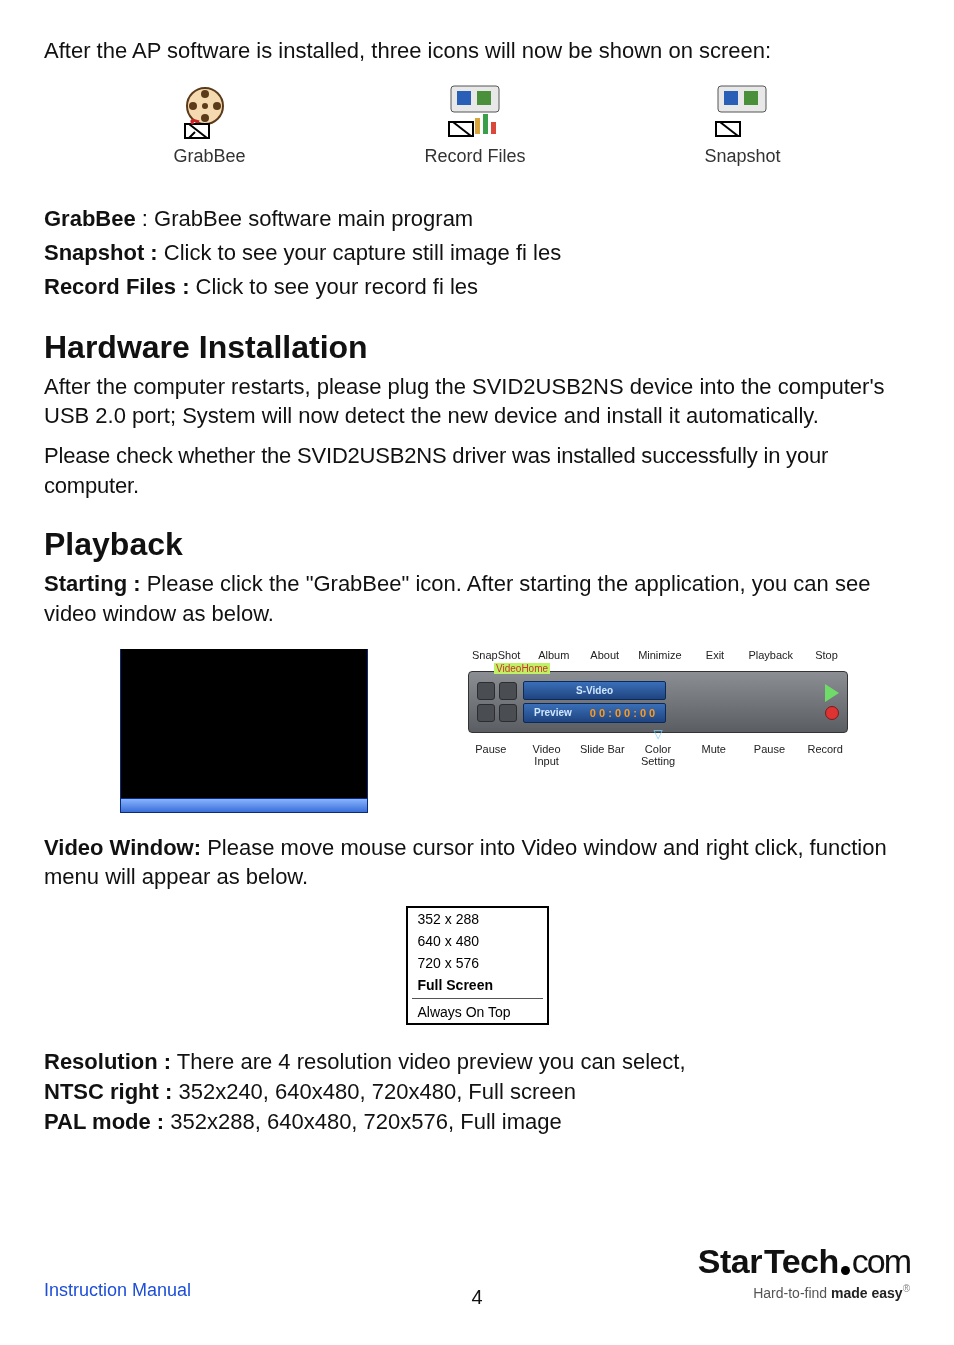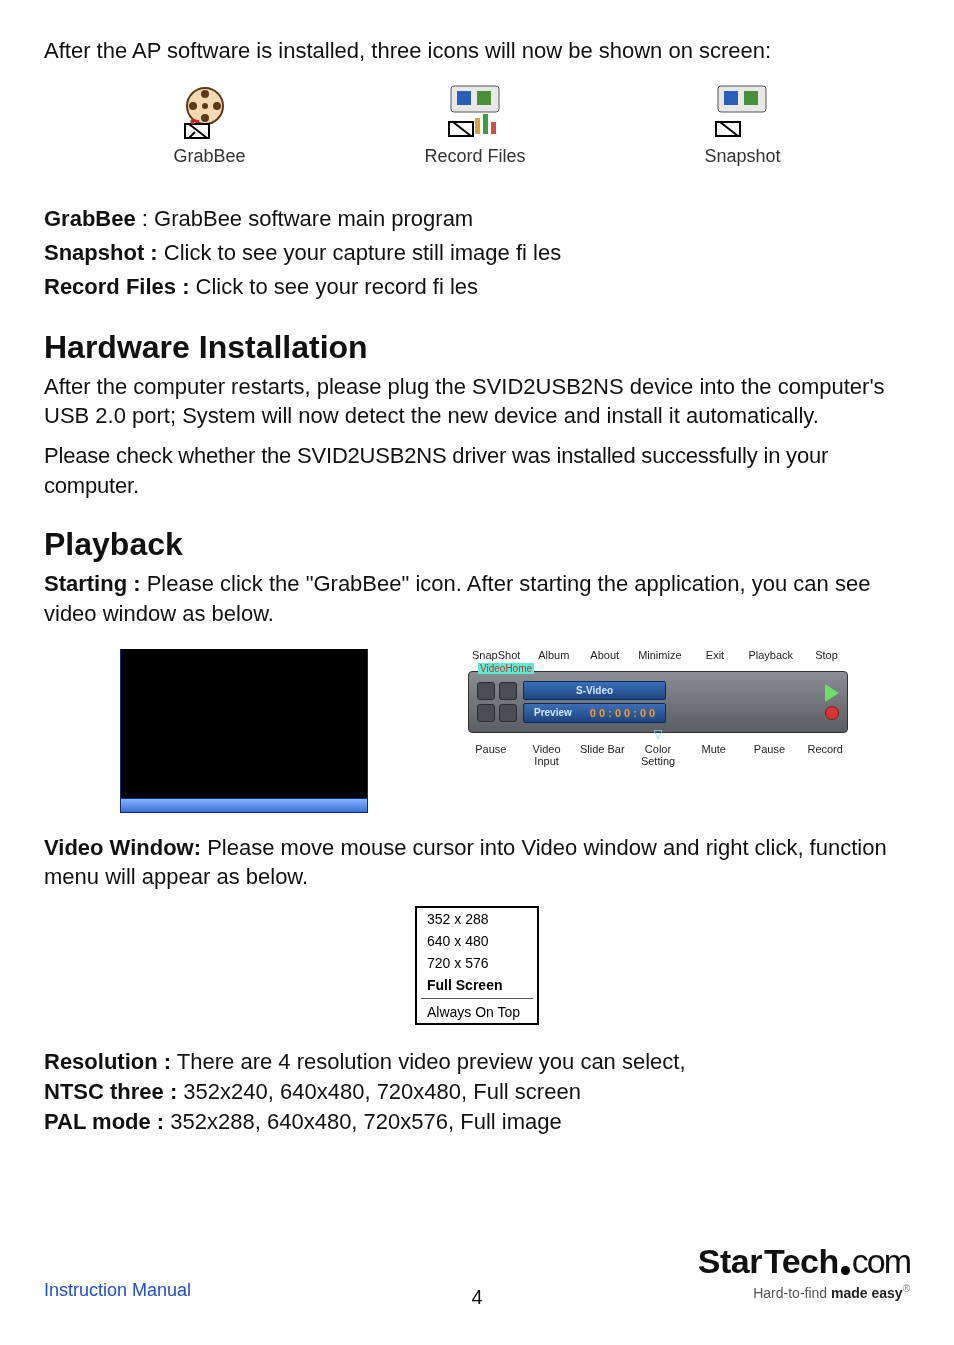--- a/index.html
+++ b/index.html
@@ -75,30 +75,30 @@
     font-size: 10px;
     font-weight: 700;
     text-align: center;
   }
   .panel-time { color: #ff9a1a; font-weight: 700; margin-left: 10px; font-size: 11px; }
   .panel-iconcol {
     display: grid; grid-template-columns: 18px 18px; grid-template-rows: 18px 18px;
     gap: 4px;
   }
   .panel-iconcol div { background: #4a4d52; border: 1px solid #2b2d31; border-radius: 3px; }
-  .panel-vh { position: absolute; top: -2px; left: 10px; font-size: 10px; color: #c33; background: #5eead4; padding: 0 2px; }
+  .panel-vh { position: absolute; top: -2px; left: 26px; font-size: 10px; color: #c33; background: #bef264; padding: 0 2px; }
   .panel-right { display:flex; flex-direction:column; gap:4px; margin-left:auto; }
   .panel-play { width:0;height:0;border-left:14px solid #6fdc6a;border-top:9px solid transparent;border-bottom:9px solid transparent; }
   .panel-rec { width:14px;height:14px;background:#d33;border-radius:50%;border:1px solid #7a1a1a; }
   .panel-botrow { display: flex; gap: 10px; justify-content: space-between; padding: 4px 0 0 0; }
   .panel-bot-label { text-align: center; flex: 1; line-height: 1.1; }
   .panel-arrowdown { position: absolute; bottom: -2px; left: 50%; transform: translateX(-50%); color: #7bd0ff; font-size: 12px; }
   
   .ctxmenu {
-    width: 124px;
+    width: 143px;
     border: 2px solid #000;
     background: #fff;
     margin: 14px auto 22px auto;
     font-size: 14px;
   }
   .ctxmenu .mi { padding: 3px 10px; color: #000; }
   .ctxmenu .mi.bold { font-weight: 700; }
   .ctxmenu hr { border: none; border-top: 1px solid #555; margin: 2px 4px; }
   
   .footer {
@@ -246,21 +246,21 @@
   <div class="mi">352 x 288</div>
   <div class="mi">640 x 480</div>
   <div class="mi">720 x 576</div>
   <div class="mi bold">Full Screen</div>
   <hr>
   <div class="mi">Always On Top</div>
 </div>
 
 <div class="body">
   <p><b>Resolution :</b><span> There are 4 resolution video preview you can select,</span></p>
-  <p><b>NTSC three :</b><span> 352x240, 640x480, 720x480, Full screen</span></p>
+  <p><b>NTSC right :</b><span> 352x240, 640x480, 720x480, Full screen</span></p>
   <p><b>PAL mode :</b><span> 352x288, 640x480, 720x576, Full image</span></p>
 </div>
 
 <div class="footer-page">4</div>
 <div class="footer">
   <div class="footer-left">Instruction Manual</div>
   <div class="brand">
     <div class="brand-main">
       <span class="bold">Star</span>
         <span class="bold">Tech</span>

